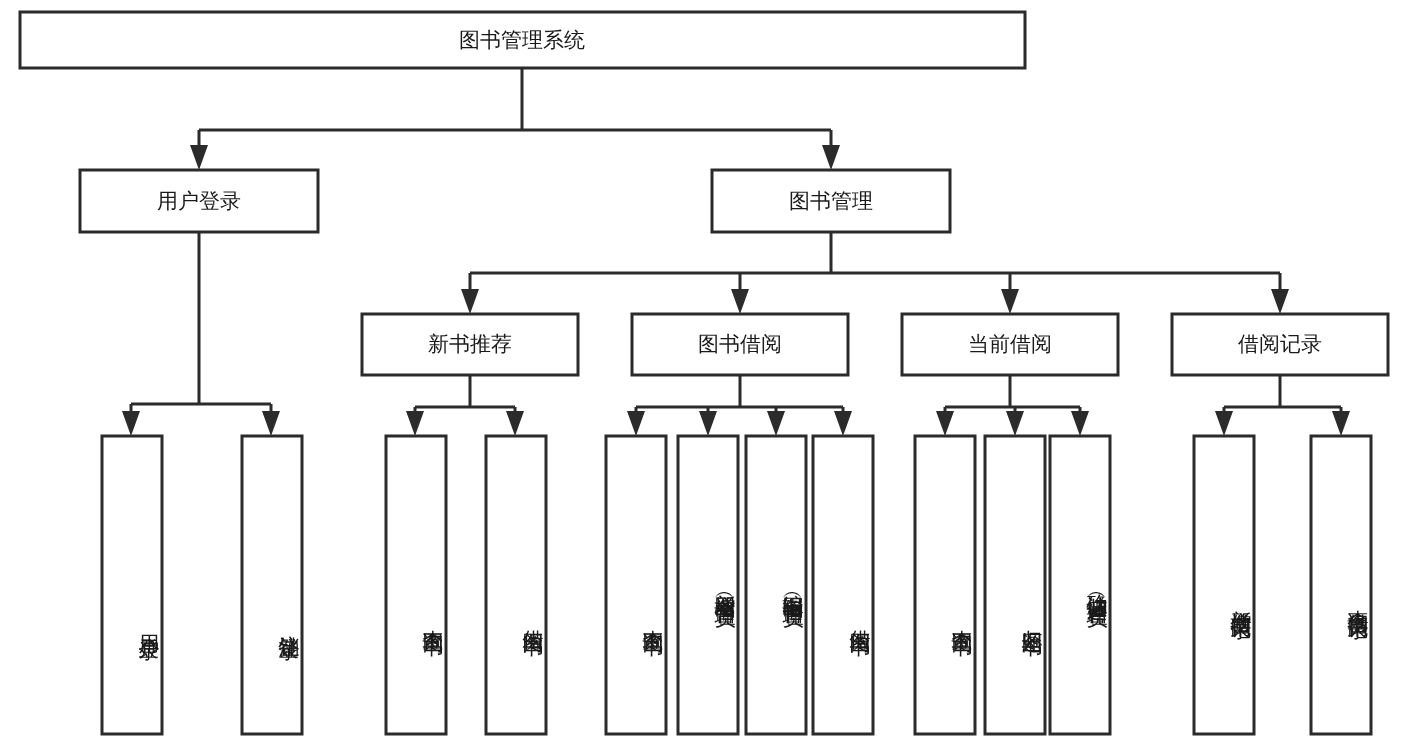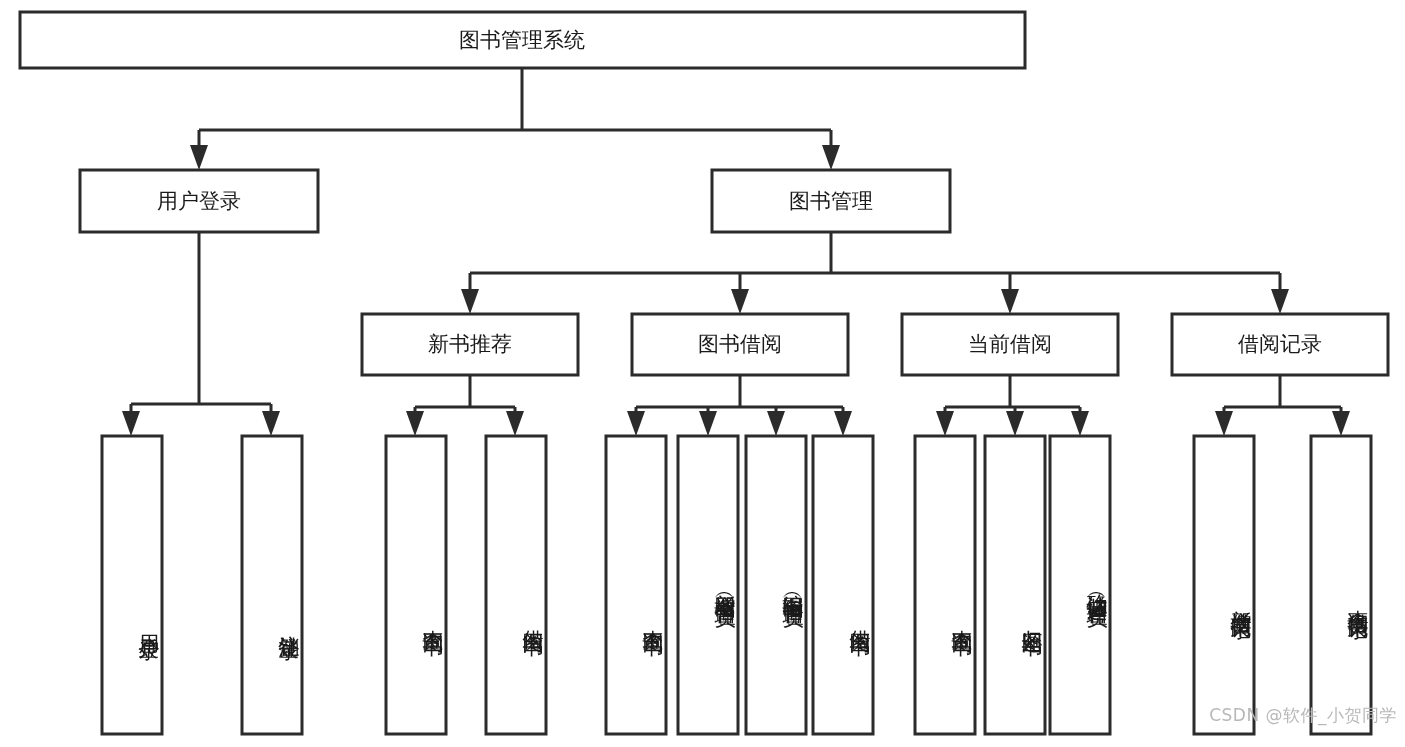--- a/index.html
+++ b/index.html
@@ -186,14 +186,13 @@
   <div class="leaf-label" style="left:746px; top:443px; width:60px; height:286px;">编辑图书（管理员）</div>
   <div class="leaf-label" style="left:813px; top:504px; width:60px; height:225px;">借阅图书</div>
 
   <div class="leaf-label" style="left:915px; top:504px; width:60px; height:225px;">查询图书</div>
   <div class="leaf-label" style="left:985px; top:504px; width:60px; height:225px;">归还图书</div>
   <div class="leaf-label" style="left:1050px; top:443px; width:60px; height:286px;">确认归还（管理员）</div>
 
   <div class="leaf-label" style="left:1194px; top:468px; width:60px; height:261px;">新增借阅记录</div>
   <div class="leaf-label" style="left:1311px; top:468px; width:60px; height:261px;">查询借阅记录</div>
 
-  <div class="watermark">CSDN @软件_小贺同学</div>
 </div>
 
 </body></html>

